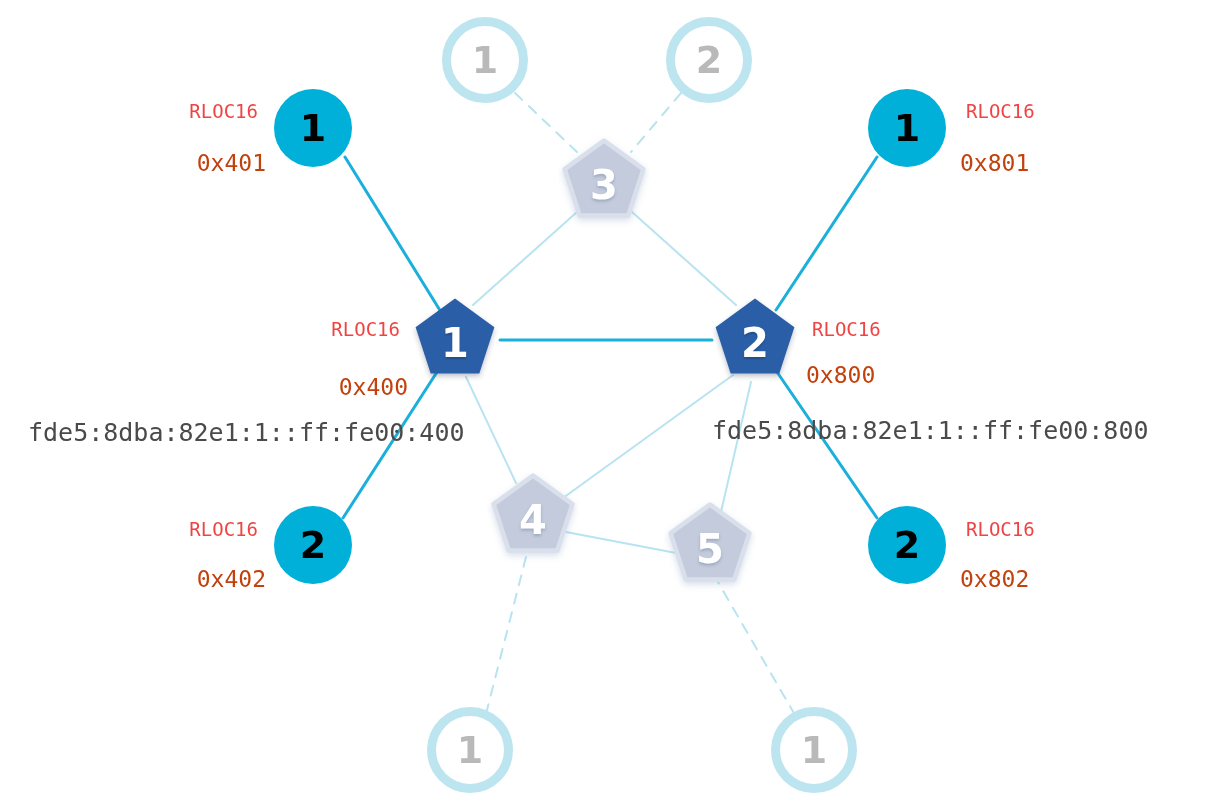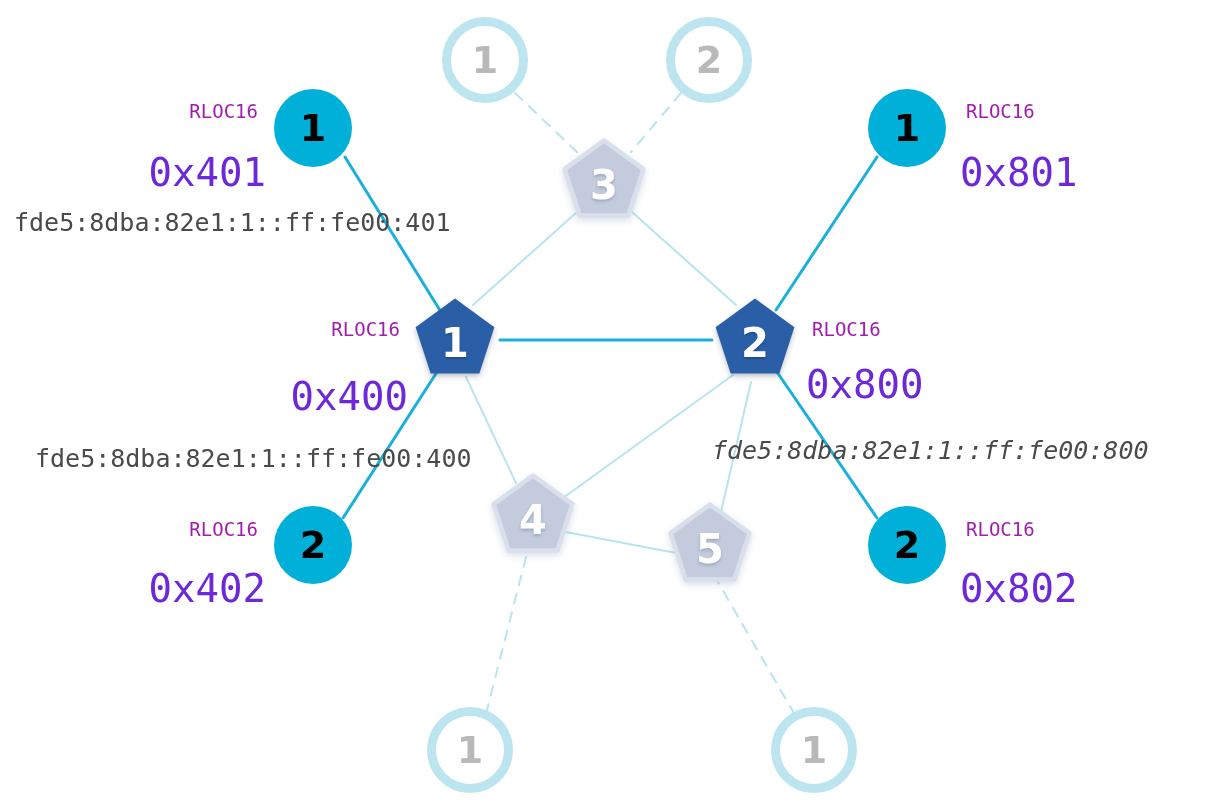--- a/index.html
+++ b/index.html
@@ -98,25 +98,25 @@
   
   .lbl {
     position: absolute;
     white-space: nowrap;
     color: #4a4a4a;
     font-family: "DejaVu Sans Mono", monospace;
   }
   .lbl-rloc-title {
     font-size: 19px;
     letter-spacing: 0px;
-    color: #a21caf;
+    color: #ef4444;
   }
   .lbl-rloc-value {
-    font-size: 39px;
-    color: #6d28d9;
+    font-size: 23px;
+    color: #c2410c;
   }
   .lbl-ipv6 {
     font-size: 25px;
     color: #4a4a4a;
   }
   .ta-right { transform: translateX(-100%); }
 </style>
 </head>
 <body>
 
@@ -215,28 +215,27 @@
         <span class="num">2</span>
       </div>
       <div class="node child faded" style="left: 470px; top: 750px;">
         <span class="num">1</span>
       </div>
       <div class="node child faded" style="left: 814px; top: 750px;">
         <span class="num">1</span>
       </div>
       <div class="lbl lbl-rloc-title ta-right" style="left: 258px; top: 100px;">RLOC16</div>
       <div class="lbl lbl-rloc-value ta-right" style="left: 266px; top: 150px;">0x401</div>
-      <div class="lbl lbl-ipv6" style="left: 14px; top: 208px;">fde5:8dba:82e1:1::ff:fe00:401</div>
       <div class="lbl lbl-rloc-title ta-right" style="left: 400px; top: 318px;">RLOC16</div>
       <div class="lbl lbl-rloc-value ta-right" style="left: 408px; top: 374px;">0x400</div>
-      <div class="lbl lbl-ipv6" style="left: 35px; top: 418px; margin-top: 26px;">fde5:8dba:82e1:1::ff:fe00:400</div>
+      <div class="lbl lbl-ipv6" style="left: 28px; top: 418px;">fde5:8dba:82e1:1::ff:fe00:400</div>
       <div class="lbl lbl-rloc-title ta-right" style="left: 258px; top: 518px;">RLOC16</div>
       <div class="lbl lbl-rloc-value ta-right" style="left: 266px; top: 566px; text-align: right;">0x402</div>
       <div class="lbl lbl-rloc-title" style="left: 966px; top: 100px;">RLOC16</div>
       <div class="lbl lbl-rloc-value" style="left: 960px; top: 150px;">0x801</div>
       <div class="lbl lbl-rloc-title" style="left: 812px; top: 318px;">RLOC16</div>
       <div class="lbl lbl-rloc-value" style="left: 806px; top: 362px;">0x800</div>
-      <div class="lbl lbl-ipv6" style="left: 712px; top: 436px; font-style: italic;">fde5:8dba:82e1:1::ff:fe00:800</div>
+      <div class="lbl lbl-ipv6" style="left: 712px; top: 416px;">fde5:8dba:82e1:1::ff:fe00:800</div>
       <div class="lbl lbl-rloc-title" style="left: 966px; top: 518px;">RLOC16</div>
       <div class="lbl lbl-rloc-value" style="left: 960px; top: 566px; text-align: right;">0x802</div>
     </div>
 
 </div>
 
 </body></html>

